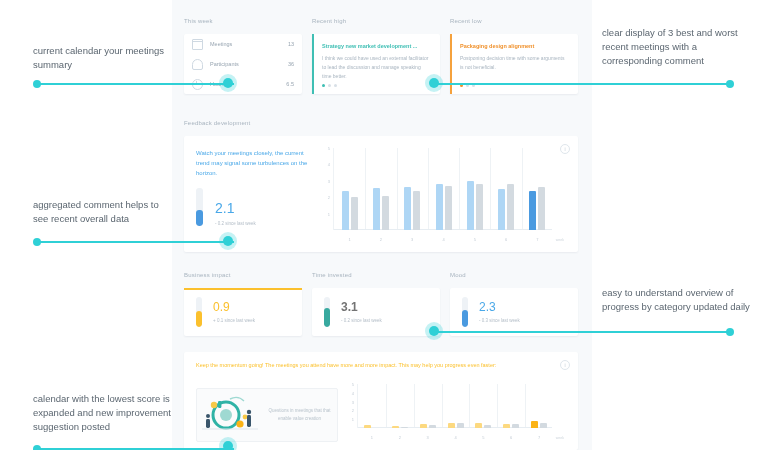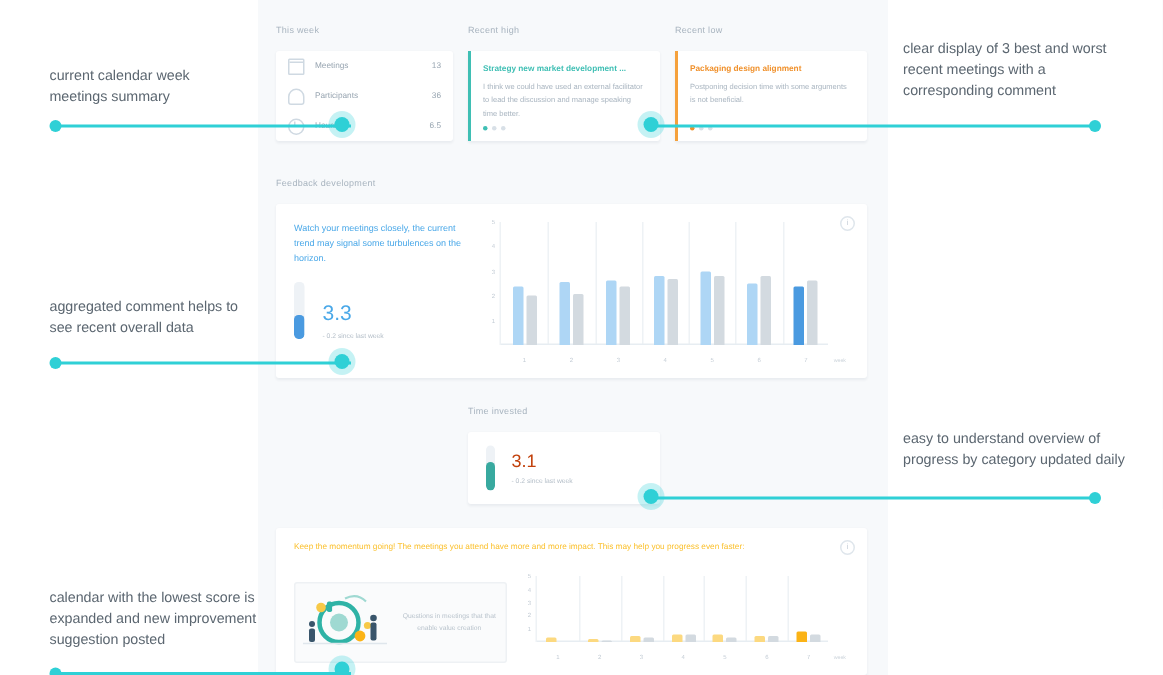--- a/index.html
+++ b/index.html
@@ -86,21 +86,21 @@
   .c-time{left:140px;width:128px;}
   .c-mood{left:278px;width:128px;}
   .r3-card{margin-top:10px;height:48px;position:relative;display:flex;align-items:center;padding-left:12px;}
   .top-rule{position:absolute;left:0;top:0;height:2px;width:100%;}
   .rule-yellow{background:#fbc02d;}
   .g-sm{width:6px;height:30px;background:#eef2f6;border-radius:3px;position:relative;overflow:hidden;}
   .g-sm i{position:absolute;left:0;bottom:0;width:100%;border-radius:3px;}
   .r3-txt{margin-left:11px;}
   .r3-num{font-size:12px;line-height:1;}
   .n-yellow{color:#fbc02d;}
-  .n-teal{color:#c2410c;}
+  .n-teal{color:#737373;font-weight:bold;}
   .n-blue{color:#4aa8e8;}
   .r3-sub{font-size:4.5px;color:#b3bdc7;margin-top:5px;}
   
   .expand{position:absolute;left:12px;top:352px;width:394px;height:98px;
     background:#fff;border-radius:2px;box-shadow:0 1px 2px rgba(40,60,80,.07);}
   .exp-hd{font-size:5.5px;color:#fbc02d;line-height:1.8;padding:9px 12px 0 12px;}
   .sugg{position:absolute;left:12px;top:36px;width:140px;height:52px;
     background:#fafbfc;border:1px solid #eef1f4;border-radius:2px;display:flex;align-items:center;}
   .ill{width:62px;height:44px;margin-left:3px;flex:0 0 auto;position:relative;}
   .sugg-txt{font-size:4.5px;color:#b9c3cc;line-height:1.8;text-align:center;padding:0 6px;}
@@ -178,21 +178,21 @@
     <div class="card fb-card">
       <div class="info">i</div>
       <div class="fb-left">
         <div class="fb-msg">Watch your meetings closely, the current trend may signal some turbulences on the horizon.</div>
       </div>
       <div class="gauge-wrap">
         <div class="gauge">
           <i id="fb-gauge" class="b-blue-d" style="height: 42%;"></i>
         </div>
         <div class="gv">
-          <div class="gv-num">3.3</div>
+          <div class="gv-num">2.1</div>
           <div class="gv-sub">- 0.2 since last week</div>
         </div>
       </div>
       <div class="chart" id="chart-feedback" style="left:138px;top:12px;right:14px;height:96px;">
           <div class="yax">
             <span class="ytick" style="top: 65.6px;">1</span>
             <span class="ytick" style="top: 49.2px;">2</span>
             <span class="ytick" style="top: 32.8px;">3</span>
             <span class="ytick" style="top: 16.4px;">4</span>
             <span class="ytick" style="top: 0px;">5</span>
@@ -240,29 +240,54 @@
               <div class="bar" style="width: 7px; height: 42.64px; background: rgb(211, 218, 224);"></div>
             </div>
             <div class="xlab" style="left: 203.357px; bottom: -12px;">7</div>
           </div>
           <div class="axname" style="bottom: 2px; right: 0px;">week</div>
         </div>
     </div>
   </div>
 
   <div class="row3">
+    <div class="r3-col c-biz">
+      <div class="sec-label">Business impact</div>
+      <div class="card r3-card">
+        <div class="top-rule rule-yellow"></div>
+        <div class="g-sm">
+          <i id="g0" style="height: 55%; background: rgb(251, 192, 45);"></i>
+        </div>
+        <div class="r3-txt">
+          <div class="r3-num n-yellow">0.9</div>
+          <div class="r3-sub">+ 0.1 since last week</div>
+        </div>
+      </div>
+    </div>
     <div class="r3-col c-time">
       <div class="sec-label">Time invested</div>
       <div class="card r3-card">
         <div class="g-sm">
           <i id="g1" style="height: 62%; background: rgb(56, 169, 159);"></i>
         </div>
         <div class="r3-txt">
           <div class="r3-num n-teal">3.1</div>
           <div class="r3-sub">- 0.2 since last week</div>
+        </div>
+      </div>
+    </div>
+    <div class="r3-col c-mood">
+      <div class="sec-label">Mood</div>
+      <div class="card r3-card">
+        <div class="g-sm">
+          <i id="g2" style="height: 58%; background: rgb(74, 154, 224);"></i>
+        </div>
+        <div class="r3-txt">
+          <div class="r3-num n-blue">2.3</div>
+          <div class="r3-sub">- 0.3 since last week</div>
         </div>
       </div>
     </div>
   </div>
 
   <div class="expand">
     <div class="info">i</div>
     <div class="exp-hd">Keep the momentum going! The meetings you attend have more and more impact. This may help you progress even faster:</div>
     <div class="sugg">
       <div class="ill">
@@ -333,21 +358,21 @@
             <div class="bar" style="width: 7px; height: 6.6px; background: rgb(251, 179, 22);"></div>
             <div class="bar" style="width: 7px; height: 4.84px; background: rgb(211, 218, 224);"></div>
           </div>
           <div class="xlab" style="left: 181.071px; bottom: -12px;">7</div>
         </div>
         <div class="axname" style="bottom: 2px; right: 0px;">week</div>
       </div>
   </div>
 </div>
 
-<div class="ann" style="left:33px;top:44px;width:132px;">current calendar week meetings summary</div>
+<div class="ann" style="left:33px;top:44px;width:132px;">current calendar your meetings summary</div>
 <div class="conn" style="left:38px;top:83px;width:196px;"></div>
 <div class="cap" style="left:33px;top:80px;"></div>
 <div class="node" style="left:219px;top:74px;">
     <i></i>
   </div>
 
 <div class="ann" style="left:602px;top:26px;width:155px;">clear display of 3 best and worst recent meetings with a corresponding comment</div>
 <div class="conn" style="left:434px;top:83px;width:296px;"></div>
 <div class="cap" style="left:726px;top:80px;"></div>
 <div class="node" style="left:425px;top:74px;">

